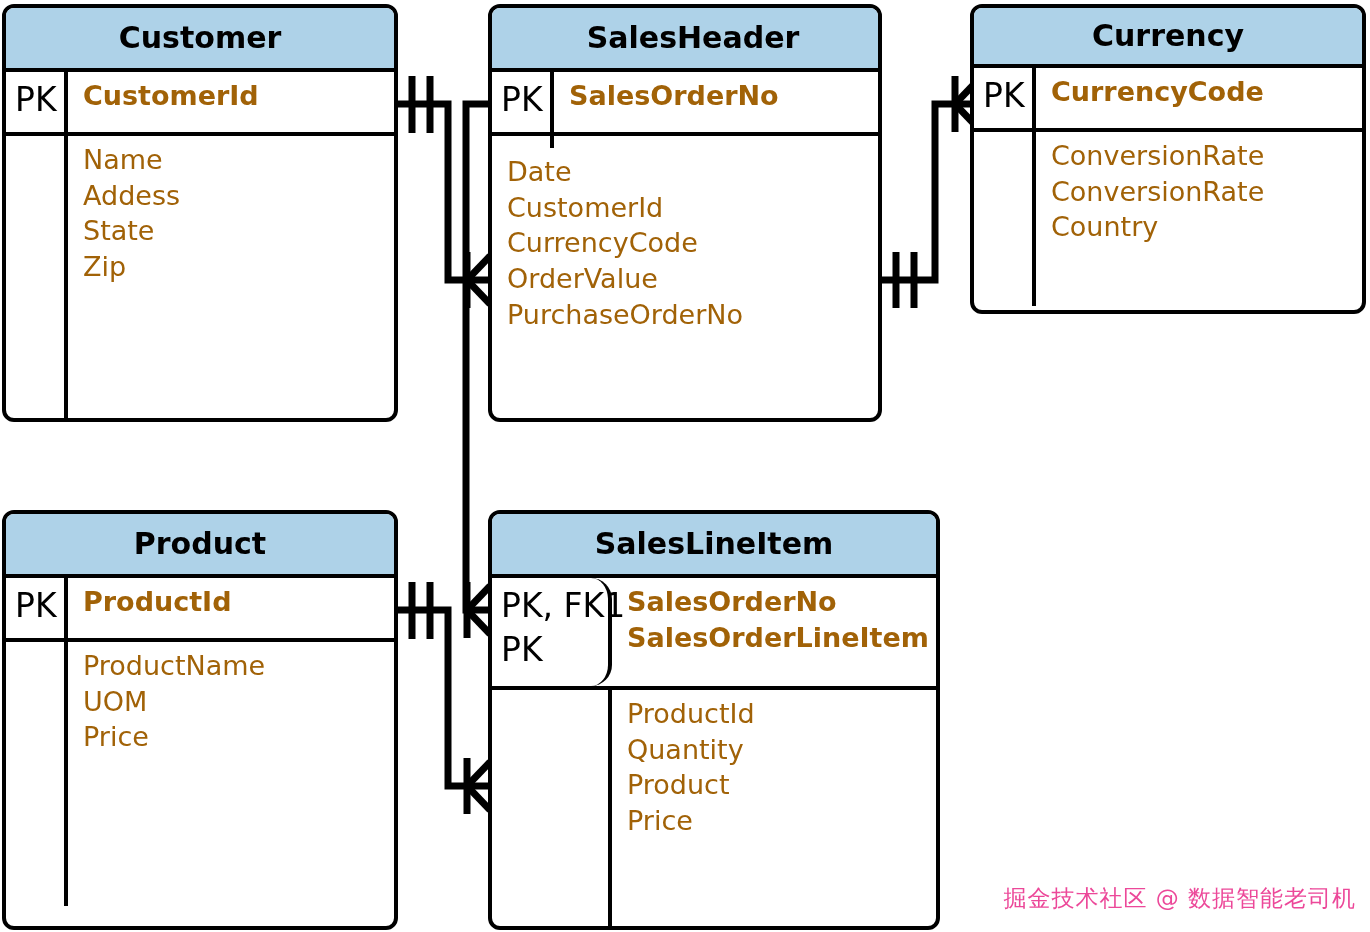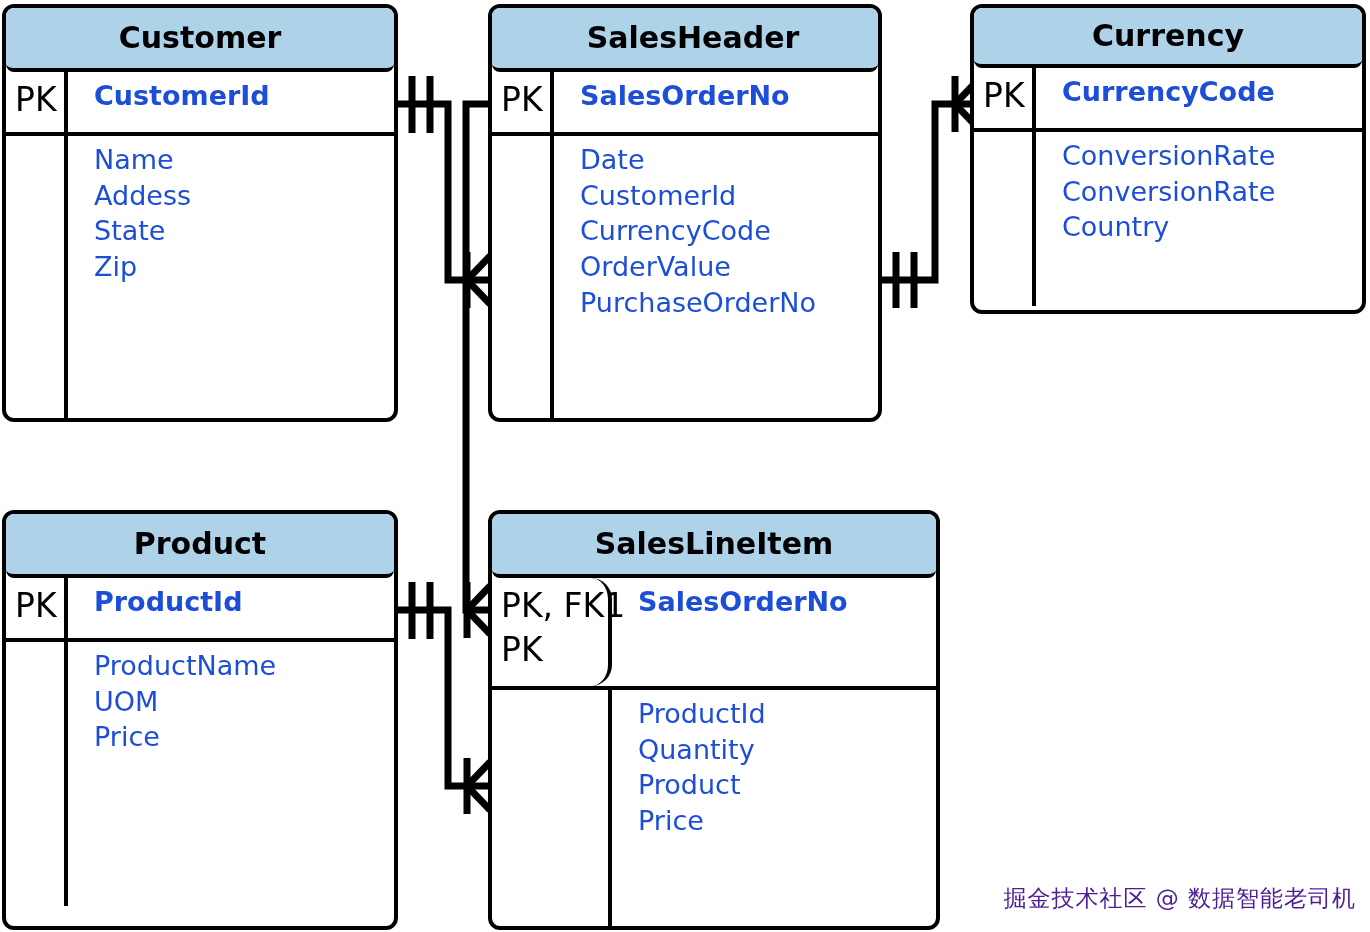--- a/index.html
+++ b/index.html
@@ -31,21 +31,20 @@
     background: #aed2e8;
     text-align: center;
     font-weight: bold;
     font-size: 30px;
     color: #000000;
     line-height: 1;
     display: flex;
     align-items: center;
     justify-content: center;
     border-bottom: 4px solid #000000;
-    border-radius: 8px;
   }
   .entity-body {
     display: block;
   }
   .section {
     display: flex;
     box-sizing: border-box;
   }
   .section.keys {
     border-bottom: 4px solid #000000;
@@ -55,24 +54,24 @@
     border-right: 4px solid #000000;
     padding: 6px 8px 6px 9px;
     font-size: 33px;
     line-height: 1.32;
     color: #000000;
     flex: 0 0 auto;
     white-space: pre;
   }
   .attrcol {
     box-sizing: border-box;
-    padding: 6px 10px 6px 26px;
+    padding: 6px 10px 6px 15px;
     font-size: 27px;
     line-height: 1.32;
-    color: #1d4ed8;
+    color: #a16207;
     flex: 1 1 auto;
   }
   .attrcol .row {
     white-space: nowrap;
   }
   .pk-attr {
     font-weight: bold;
   }
   
   #wires {
@@ -82,21 +81,21 @@
     width: 1370px;
     height: 932px;
     pointer-events: none;
   }
   
   #watermark {
     position: absolute;
     right: 14px;
     bottom: 18px;
     font-size: 23px;
-    color: #4c1d95;
+    color: #ec4899;
     letter-spacing: 1px;
     white-space: nowrap;
     font-family: "DejaVu Sans", "Liberation Sans", sans-serif;
   }
 </style>
 </head>
 <body>
 
 <div id="canvas">
 
@@ -183,21 +182,21 @@
 
   <div class="entity" id="ent-salesheader" style="left:488px; top:4px; width:394px; height:418px;">
     <div class="entity-header" style="height:64px;padding-left:16px;">SalesHeader</div>
     <div class="entity-body">
       <div class="section keys" style="height:64px;">
         <div class="keycol" style="width:62px;">PK</div>
         <div class="attrcol">
           <div class="row pk-attr">SalesOrderNo</div>
         </div>
       </div>
-      <div class="section attrs" style="height:282px;">
+      <div class="section attrs" style="height:282px;flex-direction:column;">
         <div class="keycol" style="width:62px;"></div>
         <div class="attrcol">
           <div class="row">Date</div>
           <div class="row">CustomerId</div>
           <div class="row">CurrencyCode</div>
           <div class="row">OrderValue</div>
           <div class="row">PurchaseOrderNo</div>
         </div>
       </div>
     </div>
@@ -244,20 +243,21 @@
   </div>
 
   <div class="entity" id="ent-saleslineitem" style="left:488px; top:510px; width:452px; height:420px;">
     <div class="entity-header" style="height:64px;">SalesLineItem</div>
     <div class="entity-body">
       <div class="section keys" style="height:112px;">
         <div class="keycol" style="width:120px;border-radius:21px;">PK, FK1
 PK</div>
         <div class="attrcol">
           <div class="row pk-attr">SalesOrderNo</div>
+          <div class="row pk-attr">SalesOrderLineItem</div>
         </div>
       </div>
       <div class="section attrs" style="height:236px;">
         <div class="keycol" style="width:120px;"></div>
         <div class="attrcol">
           <div class="row">ProductId</div>
           <div class="row">Quantity</div>
           <div class="row">Product</div>
           <div class="row">Price</div>
         </div>

